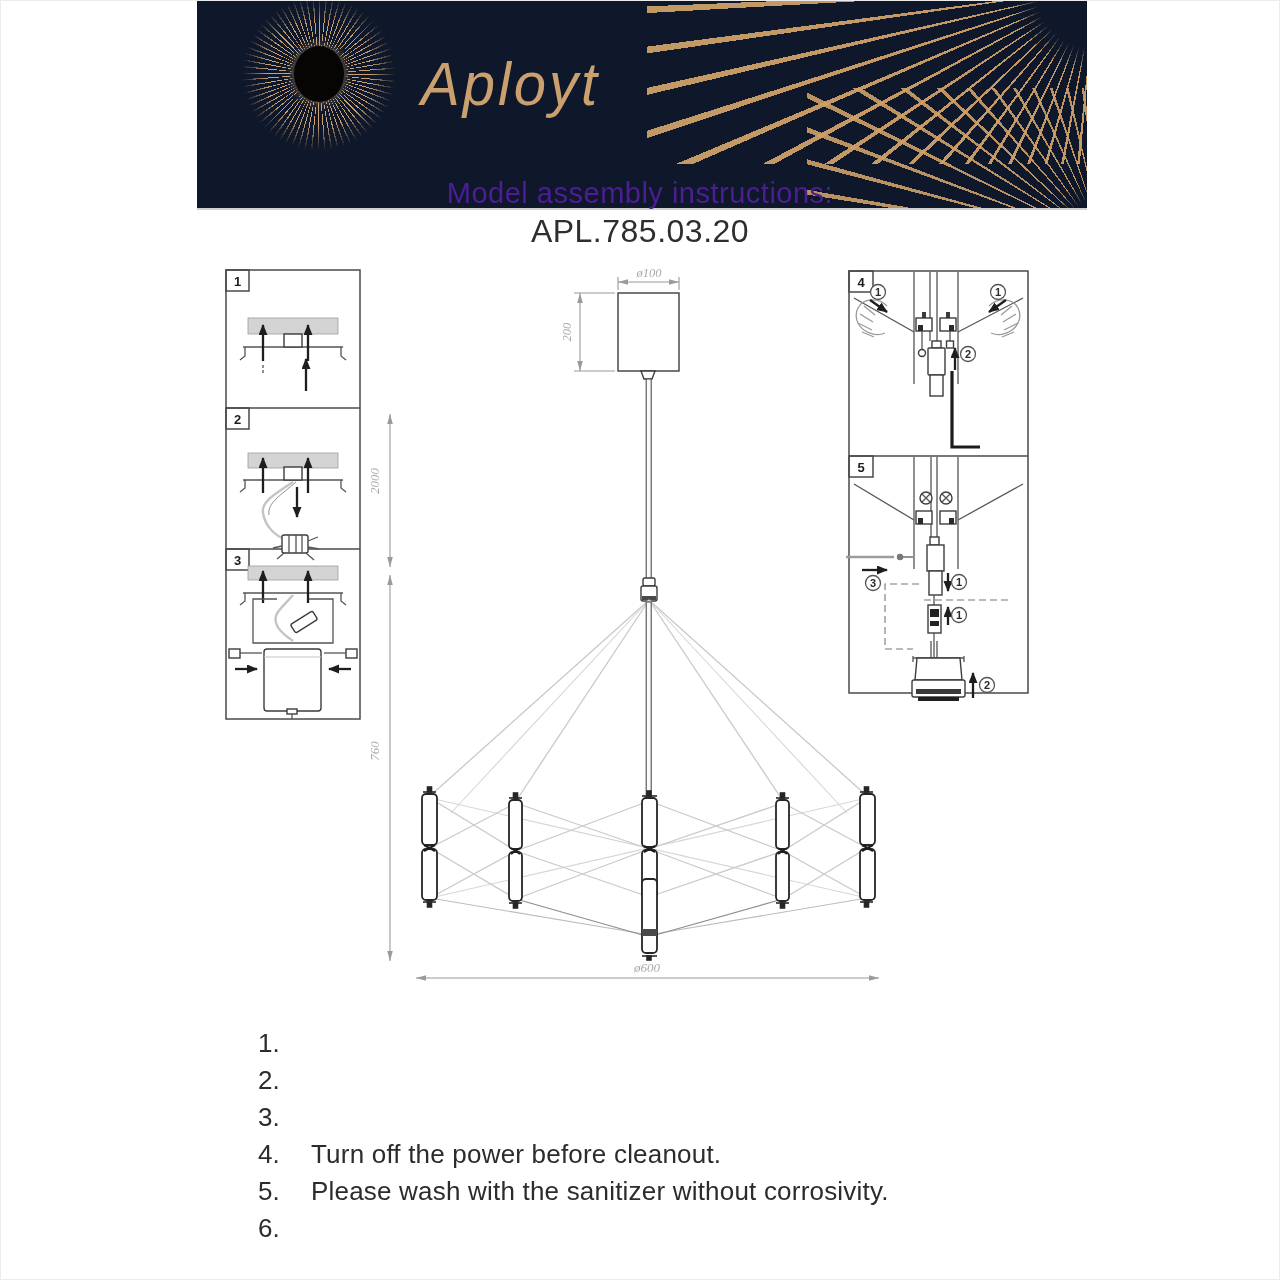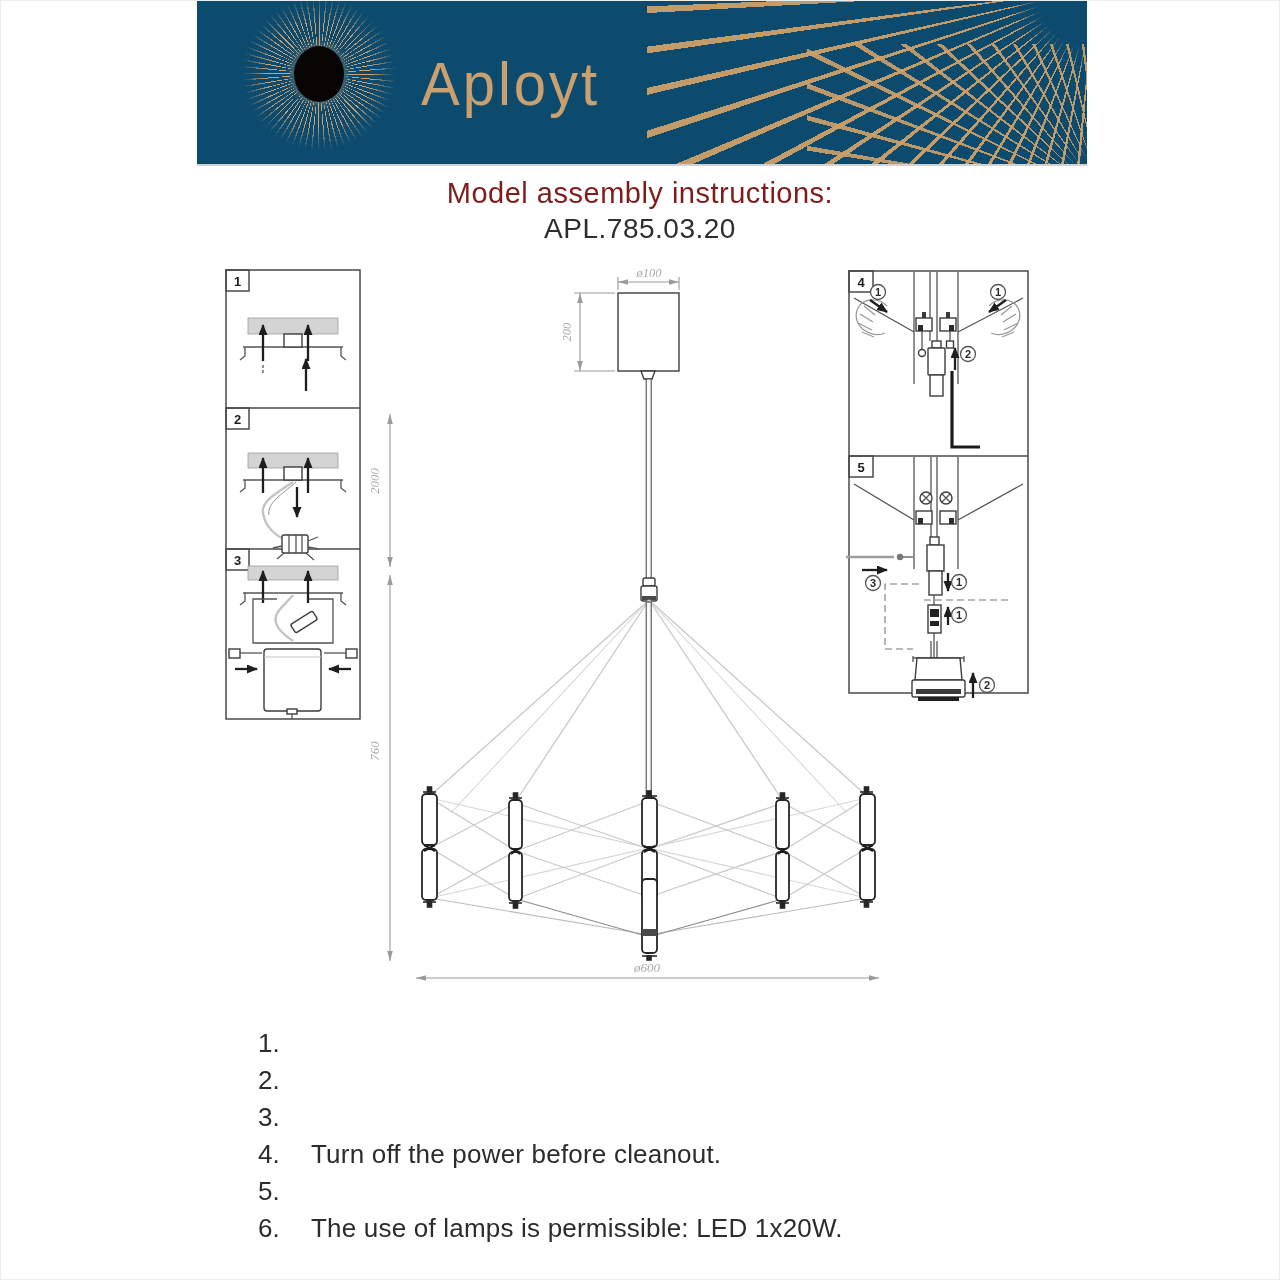--- a/index.html
+++ b/index.html
@@ -1,43 +1,43 @@
 <!DOCTYPE html>
 <html><head>
 <meta charset="utf-8">
 <style>
   html,body{margin:0;padding:0;background:#ffffff;}
   #page{position:relative;width:1280px;height:1280px;background:#fff;overflow:hidden;
         font-family:"Liberation Sans",sans-serif;border:1px solid #ececec;box-sizing:border-box;}
 
   
-  .banner{position:absolute;left:196px;top:0;width:890px;height:163px;background:#0c4a6e;
-          overflow:hidden;box-shadow:0 2px 0 rgba(0,0,0,.18);}
+  .banner{position:absolute;left:196px;top:0;width:890px;height:207px;background:#0f172a;
+          overflow:hidden;box-shadow:0 2px 0 rgba(0,0,0,.18);font-style:italic;}
   .burst-wrap{position:absolute;left:42px;top:-7px;width:160px;height:160px;}
   .burst{position:absolute;inset:0;border-radius:50%;
          background:repeating-conic-gradient(#c9a172 0deg 1.1deg, transparent 1.1deg 5deg);
          -webkit-mask:radial-gradient(circle,transparent 0 26px,#000 30px 52px,rgba(0,0,0,.55) 62px,transparent 77px);
          mask:radial-gradient(circle,transparent 0 26px,#000 30px 52px,rgba(0,0,0,.55) 62px,transparent 77px);}
   .burst-core{position:absolute;left:50%;top:50%;width:50px;height:56px;transform:translate(-50%,-50%);
               background:#060504;border-radius:50%;box-shadow:0 0 10px 2px rgba(222,180,122,.35);}
   .brand{position:absolute;left:224px;top:48px;font-size:58px;font-weight:300;color:#c9a06e;
          letter-spacing:3px;transform:scaleY(1.04);transform-origin:top left;}
   .rays-top{position:absolute;right:0;top:0;width:440px;height:163px;
         background:repeating-conic-gradient(from 175deg at 102% -8%, rgba(206,160,104,.95) 0deg .85deg, transparent .85deg 5.1deg);
         -webkit-mask:radial-gradient(circle at 102% -8%,transparent 0 60px,#000 85px);
         mask:radial-gradient(circle at 102% -8%,transparent 0 60px,#000 85px);}
   .rays-bottom{position:absolute;right:0;bottom:0;width:280px;height:120px;
         background:repeating-conic-gradient(from 195deg at 106% 128%, rgba(206,160,104,.9) 0deg .9deg, transparent .9deg 5.6deg);
         -webkit-mask:radial-gradient(circle at 106% 128%,transparent 0 42px,#000 62px);
         mask:radial-gradient(circle at 106% 128%,transparent 0 42px,#000 62px);}
 
   
   .doc-title{position:absolute;left:0;right:0;top:176px;text-align:center;font-size:29px;
-             font-weight:500;color:#7f1d1d;letter-spacing:.5px;}
-  .doc-model{position:absolute;left:0;right:0;top:212px;text-align:center;font-size:28px;
+             font-weight:500;color:#4c1d95;letter-spacing:.5px;}
+  .doc-model{position:absolute;left:0;right:0;top:212px;text-align:center;font-size:32px;
              font-weight:500;color:#2e2e2e;letter-spacing:.5px;}
 
   
   .draw{position:absolute;left:0;top:260px;width:1280px;height:755px;}
   .frame{fill:none;stroke:#4a4a4a;stroke-width:1.5;}
   .thin{stroke:#555;stroke-width:1.3;fill:none;}
   .part{fill:#fff;stroke:#3d3d3d;stroke-width:1.4;}
   .dimline{stroke:#9a9a9a;stroke-width:1.1;fill:none;}
   .dimtxt{font:italic 13px "Liberation Serif",serif;fill:#a9a9a9;text-anchor:middle;}
   .paneln{font:600 13px "Liberation Sans",sans-serif;fill:#1d1d1d;text-anchor:middle;}
@@ -349,20 +349,20 @@
       </div>
     <div class="li">
         <span class="n">3.</span>
       </div>
     <div class="li">
         <span class="n">4.</span>
         <span class="t">Turn off the power before cleanout.</span>
       </div>
     <div class="li">
         <span class="n">5.</span>
+        <span class="t">Please wash with the sanitizer without corrosivity.</span>
       </div>
     <div class="li">
         <span class="n">6.</span>
-        <span class="t">The use of lamps is permissible: LED 1x20W.</span>
       </div>
   </div>
 
 </div>
 
 </body></html>

